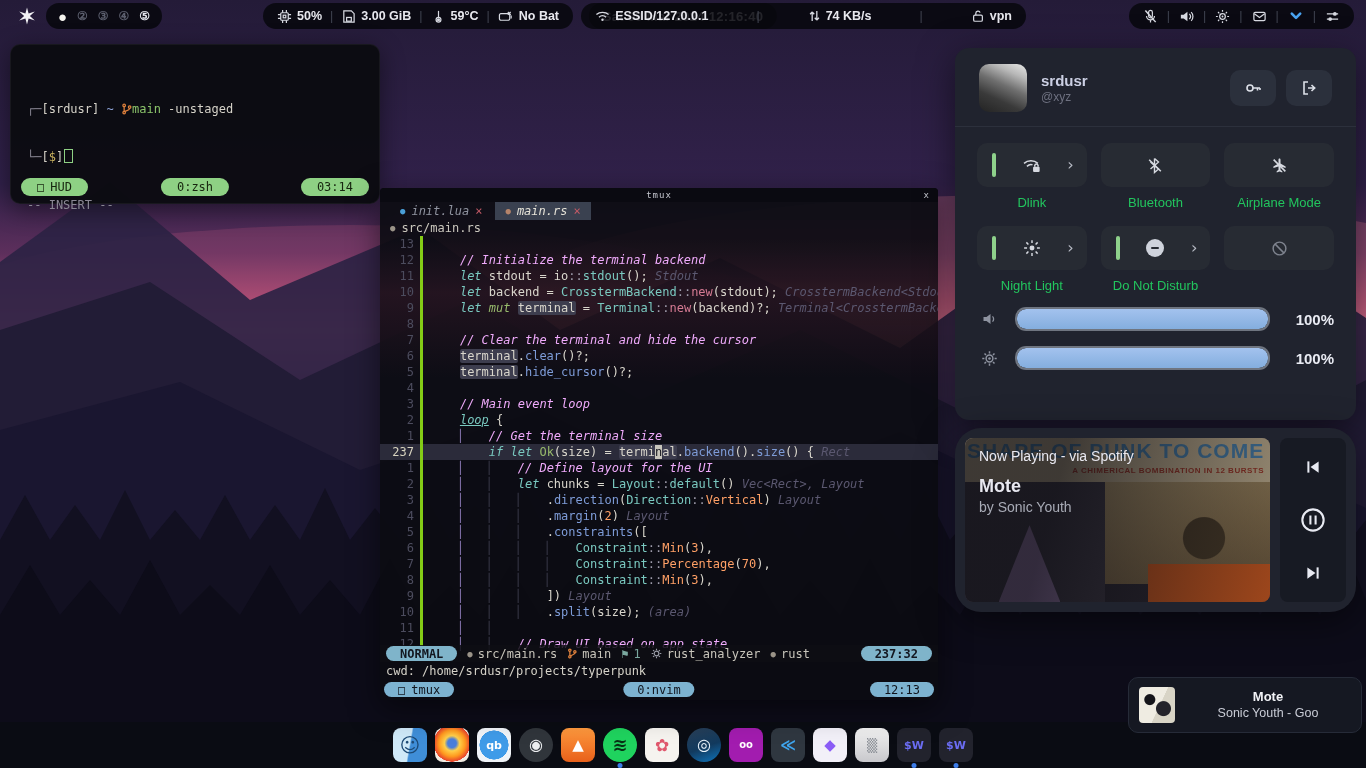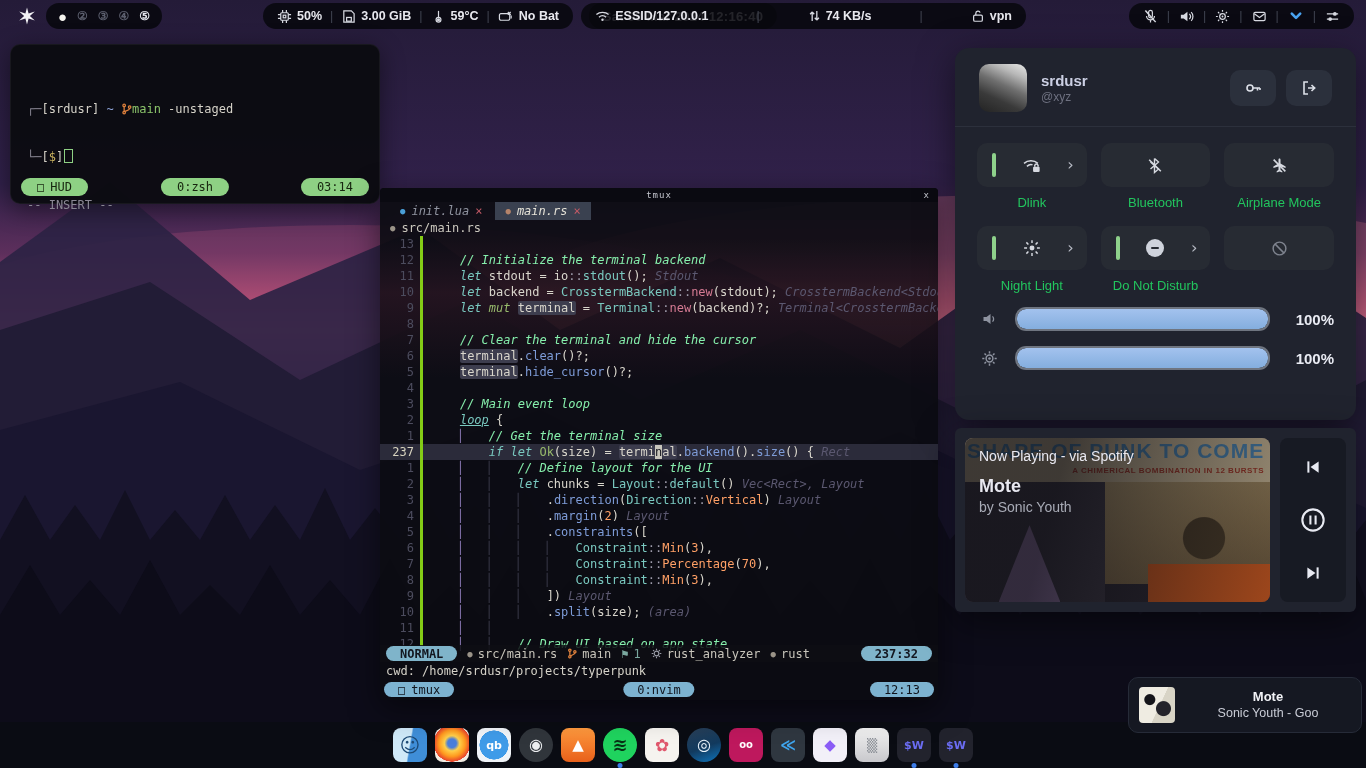--- a/index.html
+++ b/index.html
@@ -48,21 +48,21 @@
   .tab{display:flex;align-items:center;gap:6px;padding:0 10px;color:#9094a0;font-style:italic;}
   .tab.active{background:#3a4150;color:#e6e3d8;}
   .ticon{font-style:normal;font-size:9px;}
   .tclose{color:#c55a66;font-style:normal;}
   .winbar{height:16px;display:flex;align-items:center;gap:6px;padding-left:10px;color:#cac7bd;}
   .code{position:relative;}
   .cl{display:flex;height:16px;line-height:16px;white-space:pre;}
   .lnum{flex:none;width:34px;text-align:right;padding-right:6px;color:#4c4c5e;border-right:3px solid #84cc16;}
   .ltxt{padding-left:8px;}
   .cur-line{background:#2b2b3a;} .cur-line .lnum{color:#d8d4c0;}
-  .tx{color:#d9d6cc;} .cm{color:#86efac;font-style:italic;text-align:right;}
+  .tx{color:#d9d6cc;} .cm{color:#f0abfc;font-style:italic;text-align:right;}
   .kw{color:#7ac9c0;font-style:italic;} .kwu{color:#7ac9c0;font-style:italic;text-decoration:underline;}
   .mut{color:#98bb6c;font-style:italic;} .ty{color:#7ac9c0;} .fn{color:#7e9cd8;} .nw{color:#d57a93;}
   .en{color:#ffa066;} .ok{color:#98bb6c;} .pu{color:#9e9cab;} .vt{color:#5b5870;font-style:italic;}
   .gd{color:#8d7bb8;} .gd2{color:#3c3c4c;}
   .hl{color:#d9d6cc;background:#3d3d4e;border-radius:2px;}
   .cur{background:#c8c5bb;color:#16161d;}
   .statusline{position:absolute;left:0;right:0;bottom:38px;height:17px;display:flex;align-items:center;gap:10px;
               padding:0 6px;background:rgba(14,14,20,0.85);color:#c8c5bb;}
   .bpill{background:#7fb4ca;color:#131720;border-radius:9px;padding:0 14px;height:15px;display:flex;align-items:center;font-weight:bold;}
   .sl-item{display:flex;align-items:center;gap:5px;}
@@ -91,21 +91,21 @@
   .tlabel{color:#22c55e;font-size:13px;height:15px;}
   .dndball{width:18px;height:18px;border-radius:50%;background:#cfd3dc;display:flex;align-items:center;justify-content:center;}
   .dndball i{display:block;width:8px;height:2px;background:#272b33;border-radius:1px;}
   .sliders{padding:14px 22px 0;display:flex;flex-direction:column;gap:15px;}
   .srow{display:flex;align-items:center;gap:14px;}
   .sicon{width:24px;color:#8e93a0;display:flex;justify-content:center;}
   .track{flex:1;height:20px;border-radius:11px;background:#3a3f4a;border:2px solid rgba(225,232,244,0.32);overflow:hidden;}
   .fill{height:100%;width:100%;background:linear-gradient(180deg,#a3c2ee,#84aede);border-radius:9px;}
   .sval{width:50px;text-align:right;color:#e9ebf3;font-weight:bold;font-size:15px;}
   
-  .media{position:absolute;left:955px;right:10px;top:428px;height:184px;background:#20232e;border-radius:6px;z-index:30;
+  .media{position:absolute;left:955px;right:10px;top:428px;height:184px;background:#20232e;border-radius:26px;z-index:30;
          padding:10px;display:flex;gap:10px;box-sizing:border-box;box-shadow:0 10px 36px rgba(0,0,0,0.5);}
   .art{flex:1;border-radius:8px;position:relative;overflow:hidden;background:#2e2a33;}
   .art-band{position:absolute;top:0;left:0;right:0;height:44px;background:#c4b392;}
   .art-title{position:absolute;top:1px;left:2px;right:2px;font-weight:bold;font-size:21px;color:#4a84b0;
              letter-spacing:1px;white-space:nowrap;overflow:hidden;font-family:"Liberation Sans",sans-serif;}
   .art-sub{position:absolute;top:28px;right:6px;font-size:8px;color:#a03828;letter-spacing:.5px;font-weight:bold;}
   .art-left{position:absolute;top:44px;left:0;width:46%;bottom:0;background:#413c47;}
   .art-tri{position:absolute;left:24%;top:36%;width:44%;height:64%;background:#9b7fae;clip-path:polygon(50% 0,100% 100%,0 100%);}
   .art-photo{position:absolute;top:44px;right:0;width:54%;height:62%;
              background:radial-gradient(circle at 60% 55%,#4a3c28 0 18%,transparent 19%),
@@ -582,21 +582,21 @@
       <div class="dicon" style="background: radial-gradient(circle, rgb(31, 211, 94) 0px, rgb(31, 211, 94) 70%, rgb(23, 180, 76) 71%); border-radius: 50%;">
         <span style="color: rgb(8, 48, 21); font-size: 18px;">≋</span>
         <i class="ddot"></i>
       </div>
       <div class="dicon" style="background: rgb(245, 243, 239);">
         <span style="color: rgb(224, 87, 109); font-size: 17px;">✿</span>
       </div>
       <div class="dicon" style="background: linear-gradient(160deg, rgb(42, 63, 87), rgb(18, 58, 94) 55%, rgb(15, 117, 189)); border-radius: 50%;">
         <span style="color: rgb(232, 242, 250); font-size: 16px;">◎</span>
       </div>
-      <div class="dicon" style="background: #be185d;">
+      <div class="dicon" style="background: #a21caf;">
         <span style="color: rgb(255, 255, 255); font-size: 10px;">oo</span>
       </div>
       <div class="dicon" style="background: rgb(47, 55, 64);">
         <span style="color: rgb(63, 166, 239); font-size: 15px;">≪</span>
       </div>
       <div class="dicon" style="background: rgb(242, 240, 248);">
         <span style="color: rgb(138, 92, 246); font-size: 15px;">◆</span>
       </div>
       <div class="dicon" style="background: linear-gradient(rgb(242, 242, 242), rgb(200, 200, 204));">
         <span style="color: rgb(139, 144, 151); font-size: 13px;">▒</span>

